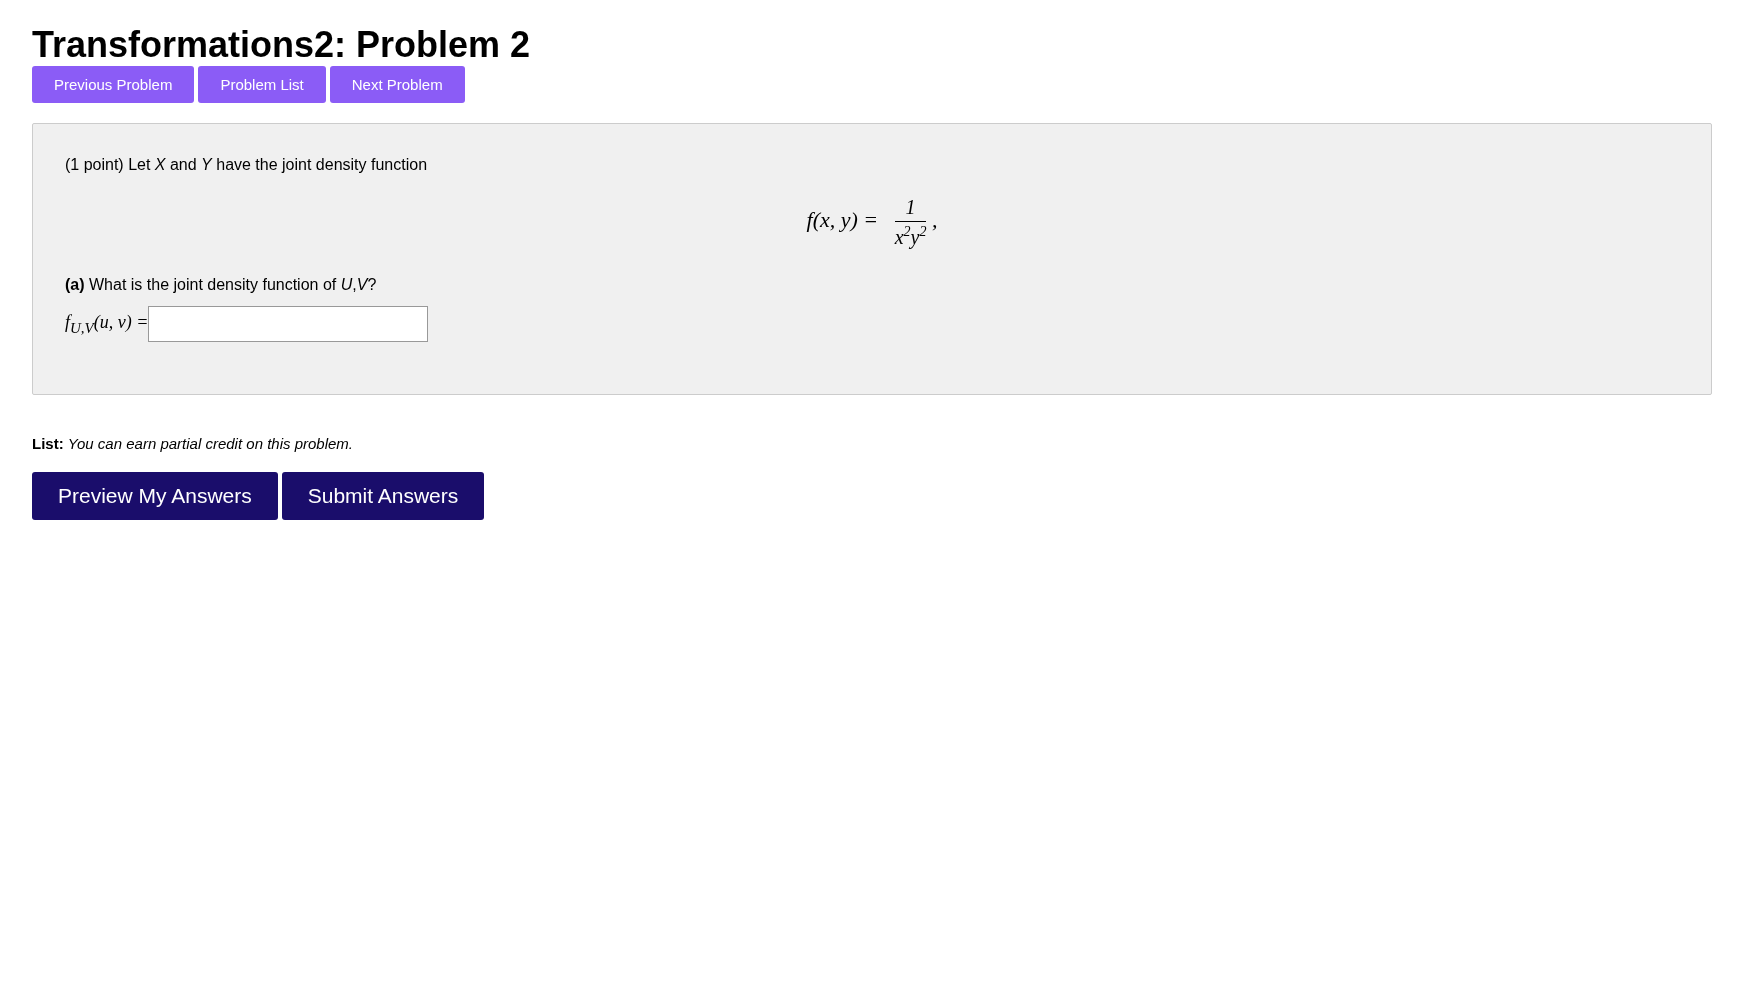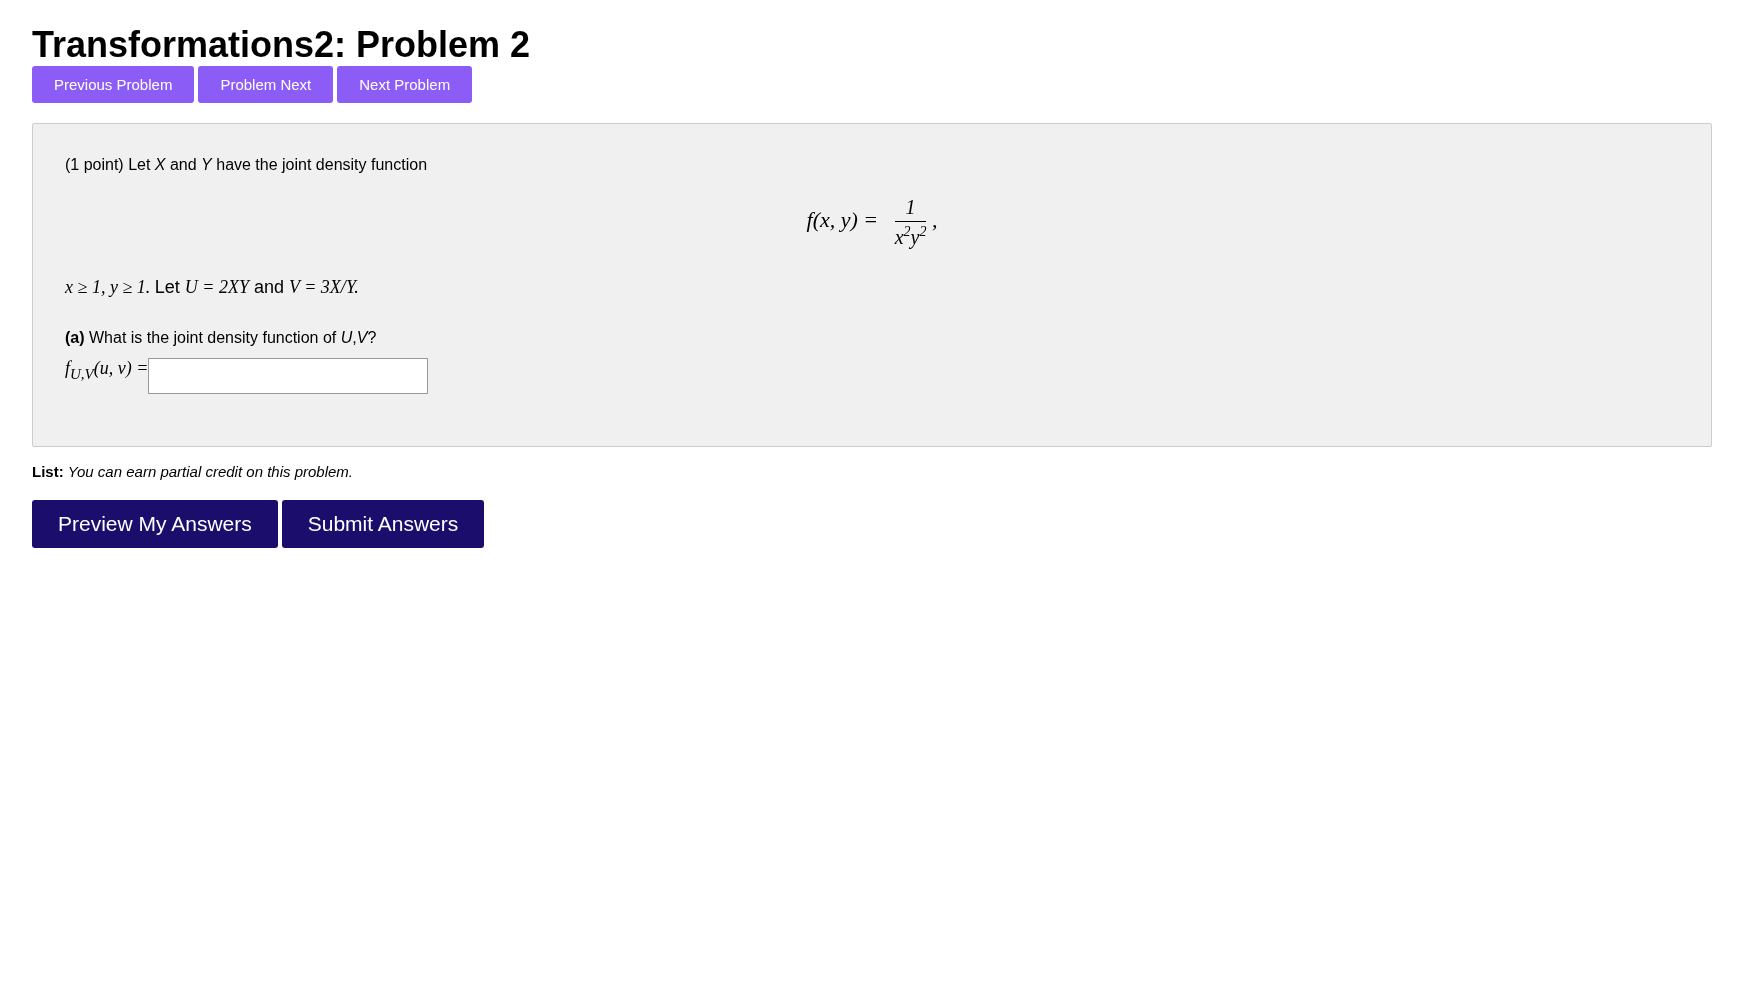--- a/index.html
+++ b/index.html
@@ -36,21 +36,21 @@
       font-size: 15px;
       cursor: pointer;
       border-radius: 3px;
       font-weight: 500;
     }
 
     .problem-box {
       border: 1px solid #ccc;
       background: #f0f0f0;
       padding: 28px 32px 32px 32px;
-      margin-bottom: 16px;
+      margin-bottom: 40px;
       border-radius: 2px;
     }
 
     .problem-intro {
       font-size: 16px;
       margin-bottom: 18px;
       line-height: 1.6;
     }
 
     .formula-center {
@@ -103,21 +103,21 @@
     }
 
     .part-question {
       margin-bottom: 8px;
       font-size: 16px;
       line-height: 1.6;
     }
 
     .answer-row {
       display: flex;
-      align-items: flex-start;
+      align-items: center;
       font-size: 17px;
       flex-wrap: wrap;
     }
 
     .answer-row .formula-label {
       font-family: "Times New Roman", serif;
       font-style: italic;
       font-size: 18px;
     }
 
@@ -193,21 +193,21 @@
       font-size: 0.7em;
     }
   </style>
 </head>
 <body>
 
 <h1>Transformations2: Problem 2</h1>
 
 <div class="nav-buttons">
   <button class="nav-btn">Previous Problem</button>
-  <button class="nav-btn">Problem Next</button>
+  <button class="nav-btn">Problem List</button>
   <button class="nav-btn">Next Problem</button>
 </div>
 
 <div class="problem-box">
 
   <div class="problem-intro">
     <span>(1 point)</span>
     Let <i>X</i> and <i>Y</i>
     have the joint density function
   </div>
@@ -215,24 +215,20 @@
   <div class="formula-center">
     <span style="font-family:'Times New Roman',serif; font-style:italic;">f(x, y) =</span>
     &nbsp;
     <span class="formula-fraction">
       <span class="numerator">1</span>
       <span class="denominator"><i>x</i><sup>2</sup><i>y</i><sup>2</sup></span>
     </span>
     <span>,</span>
   </div>
 
-  <div class="conditions-line">
-    <i>x</i> ≥ 1, <i>y</i> ≥ 1.
-    <span class="regular"> Let </span><i>U</i> = 2<i>XY</i><span class="regular"> and </span><i>V</i> = 3<i>X</i>/<i>Y</i>.
-  </div>
 
   <div class="part-section">
     <div class="part-question">
       <span class="part-label">(a)</span>
       <span> What is the joint density function of <i>U</i>,<i>V</i>?</span>
     </div>
     <div class="answer-row">
       <span class="formula-label">
         <i>f</i><sub><i>U,V</i></sub>(<i>u, v</i>) =
       </span>

